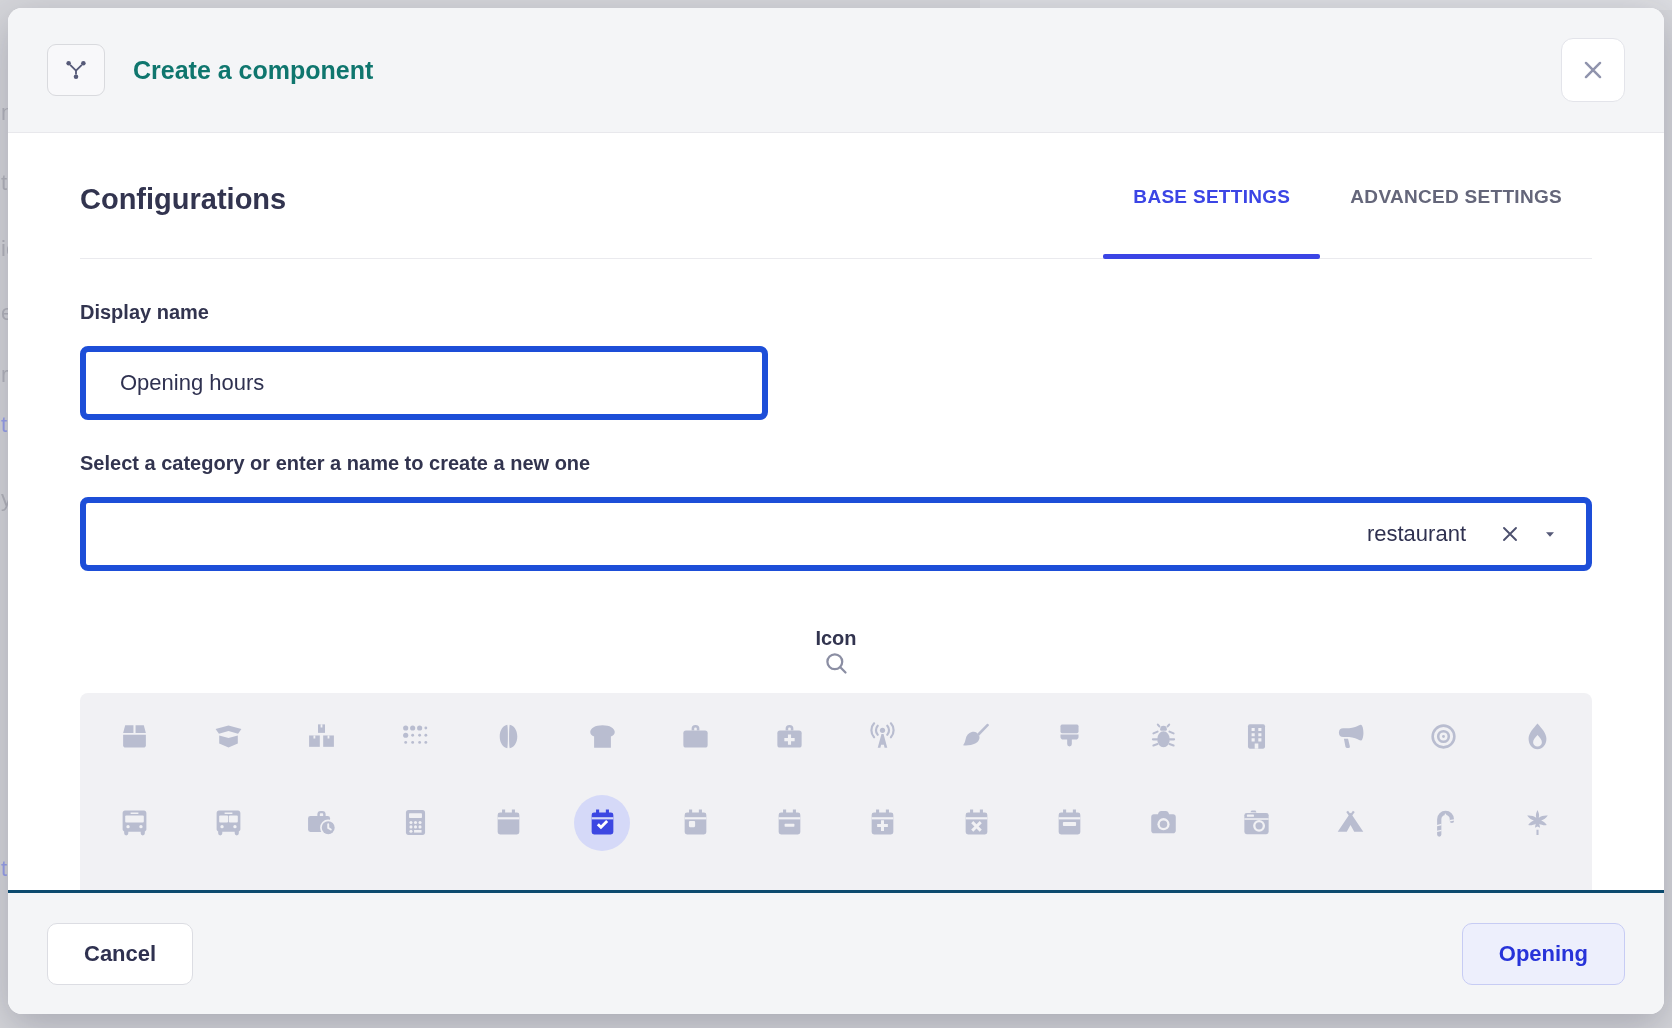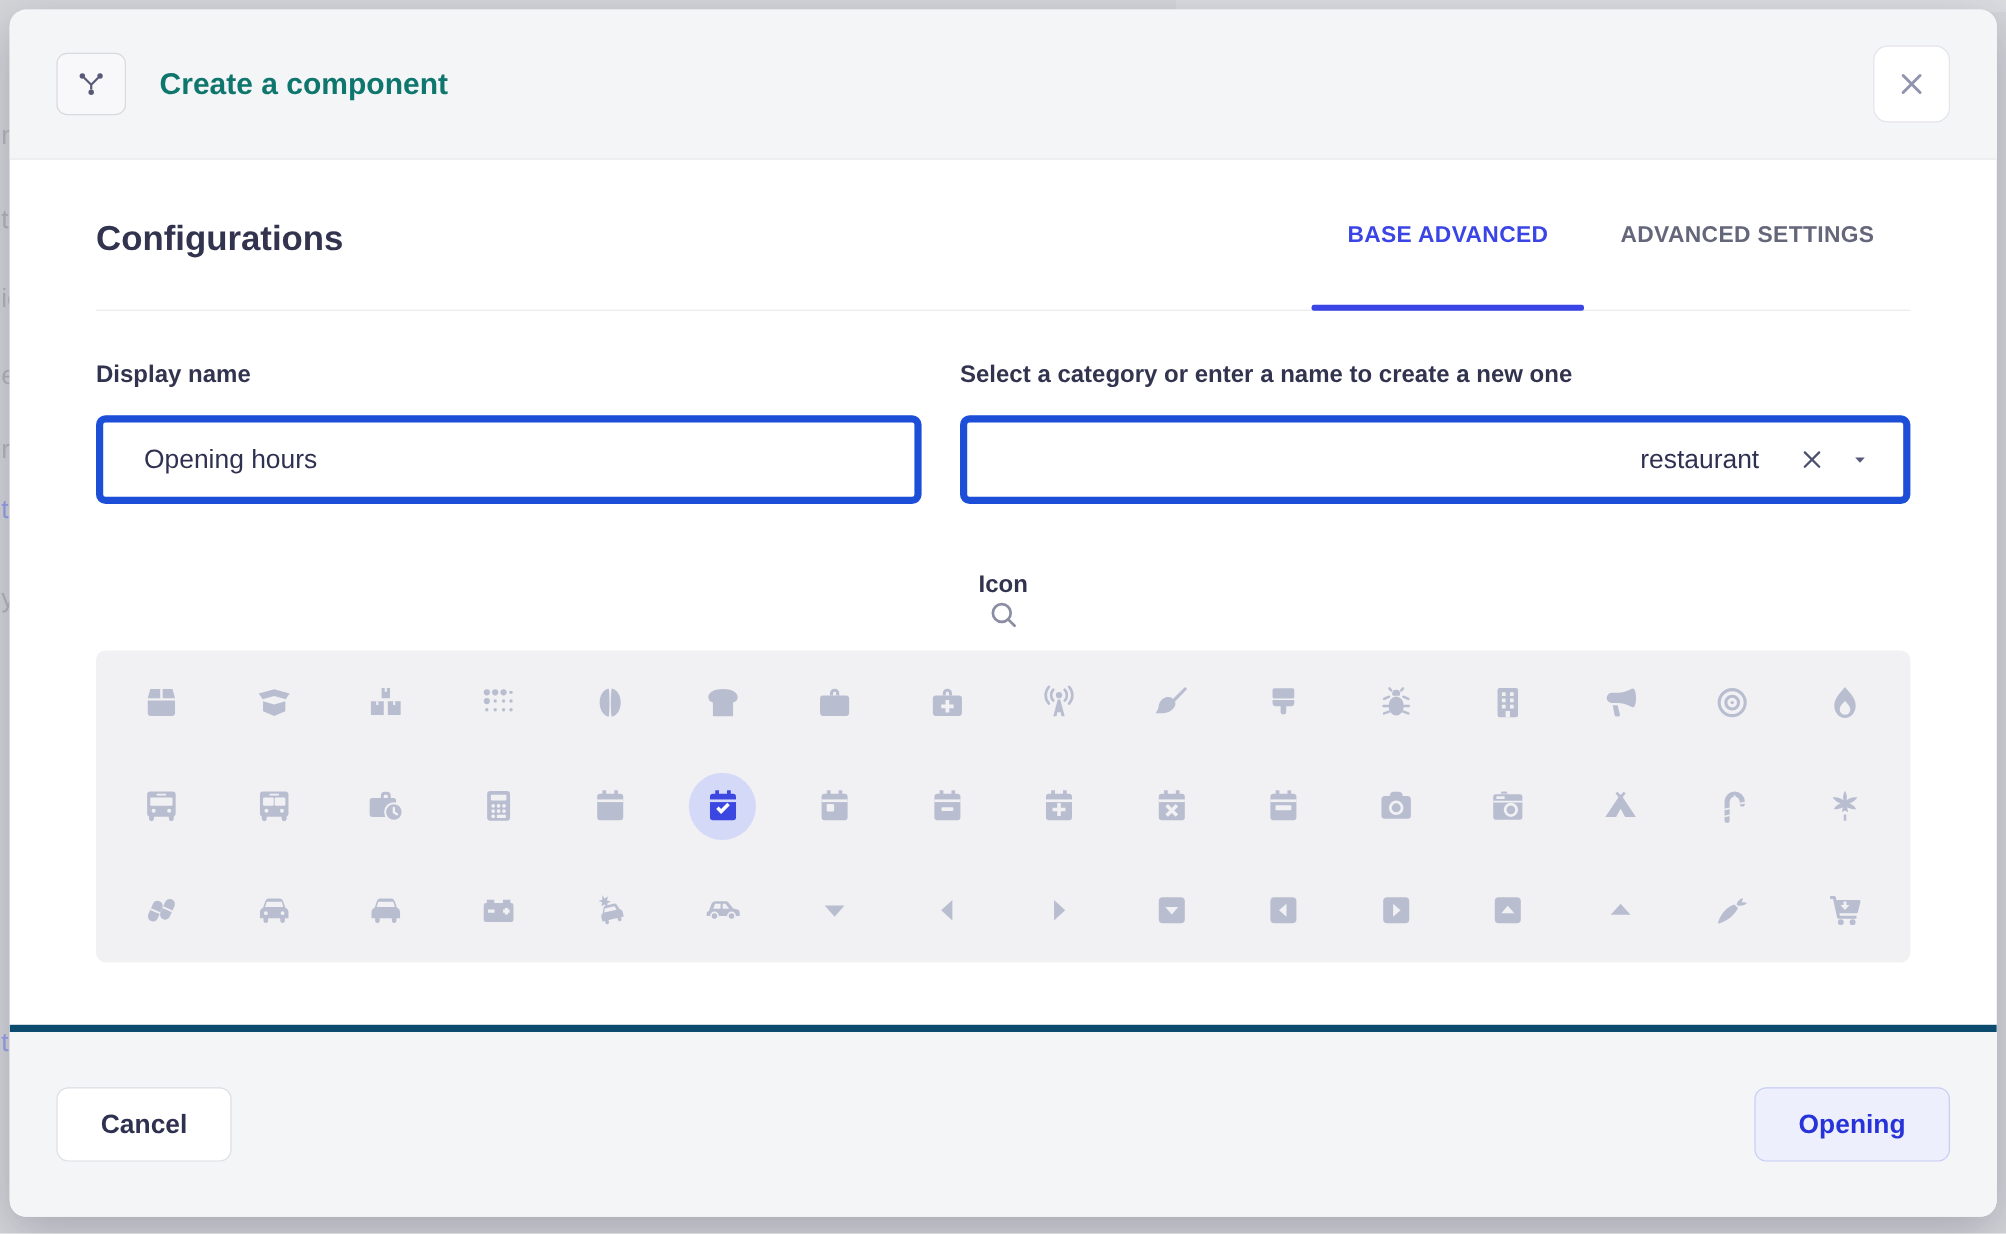--- a/index.html
+++ b/index.html
@@ -43,21 +43,21 @@
   .tabs{display:flex;}
   .tab{
     position:relative;font-size:19px;font-weight:bold;letter-spacing:.3px;color:#64667a;
     padding:0 30px 50px;cursor:pointer;white-space:nowrap;
   }
   .tab.active{color:#3b45e5;}
   .tab.active::after{
     content:"";position:absolute;left:0;right:0;bottom:-1px;height:5px;background:#3b45e5;border-radius:2px;
   }
   
-  .fields{display:flex;gap:32px;margin-top:42px;}
+  .fields{display:flex;gap:32px;margin-top:42px;flex-direction:column;}
   .field{display:block;}
   .field-left{width:688px;flex:0 0 auto;}
   .field-right{flex:1;}
   .field-label{display:block;font-size:20px;font-weight:bold;color:#32344f;margin-bottom:22px;}
   .text-input{
     width:100%;height:74px;box-sizing:border-box;border:6px solid #1d4ed8;border-radius:8px;
     padding:0 34px;font-size:22px;color:#2f3150;background:#fff;outline:none;
     font-family:"Liberation Sans","DejaVu Sans",sans-serif;
   }
   .combo{position:relative;}
@@ -71,21 +71,21 @@
     margin-top:16px;background:#f1f1f4;border-radius:8px;height:260px;
     display:grid;grid-template-columns:repeat(16,1fr);align-items:center;justify-items:center;
     padding:0 8px;
   }
   .icon-cell{width:56px;height:56px;border-radius:50%;display:flex;align-items:center;justify-content:center;cursor:pointer;}
   .icon-cell svg{width:31px;height:31px;color:#b9bdd0;display:block;}
   .icon-cell.selected{background:#d5d9f8;}
   .icon-cell.selected svg{color:#3c47e2;}
   
   .modal-footer{
-    position:absolute;left:0;right:0;bottom:0;height:160px;background:#f4f5f7;border-top:6px solid #0c4a6e;
+    position:absolute;left:0;right:0;bottom:0;height:124px;background:#f4f5f7;border-top:3px solid #0c4a6e;
     display:flex;align-items:center;justify-content:space-between;padding:0 39px;box-sizing:border-box;
   }
   .btn{height:62px;border-radius:10px;font-size:22px;font-weight:bold;display:flex;align-items:center;
     padding:0 36px;cursor:pointer;font-family:"Liberation Sans","DejaVu Sans",sans-serif;}
   .btn-cancel{background:#ffffff;border:1px solid #dcdde3;color:#2f3150;}
   .btn-continue{background:#edeffc;border:1px solid #c7ccf4;color:#2733d9;}
 </style>
 </head>
 <body>
 
@@ -118,21 +118,21 @@
         <path d="M5.5 5.5l13 13M18.5 5.5l-13 13"></path>
       </svg>
     </div>
   </div>
 
   <div class="modal-body">
 
     <div class="section-head">
       <div class="page-title">Configurations</div>
       <div class="tabs">
-        <div class="tab active">BASE ADVANCED</div>
+        <div class="tab active">BASE SETTINGS</div>
         <div class="tab">ADVANCED SETTINGS</div>
       </div>
     </div>
 
     <div class="fields">
       <div class="field field-left">
         <span class="field-label">Display name</span>
         <input class="text-input" type="text" value="Opening hours" style="">
       </div>
       <div class="field field-right">

